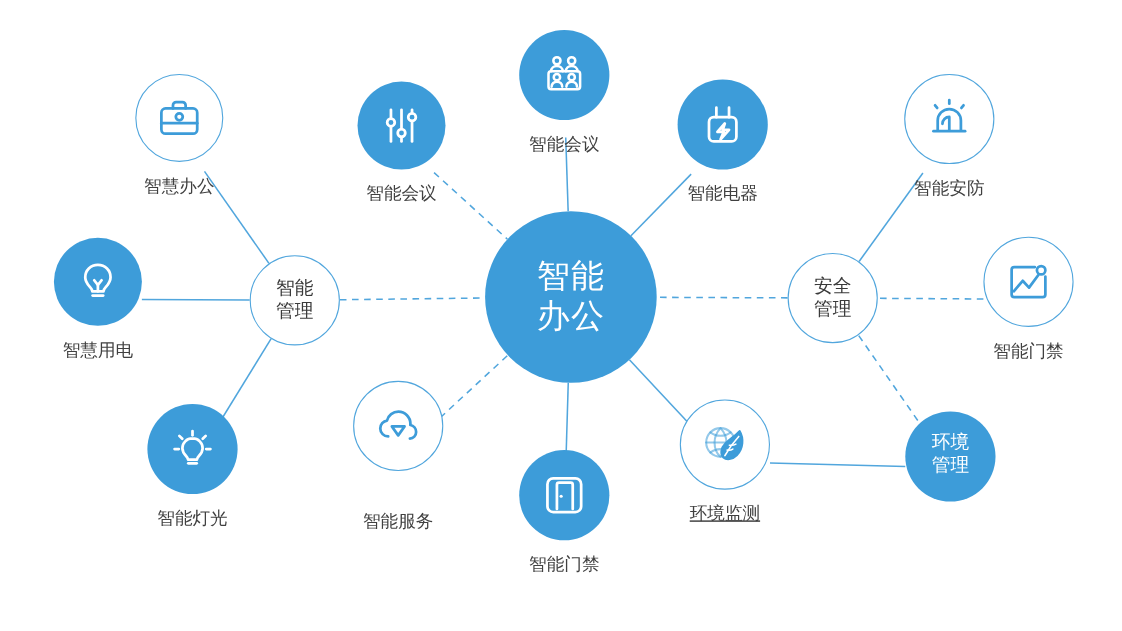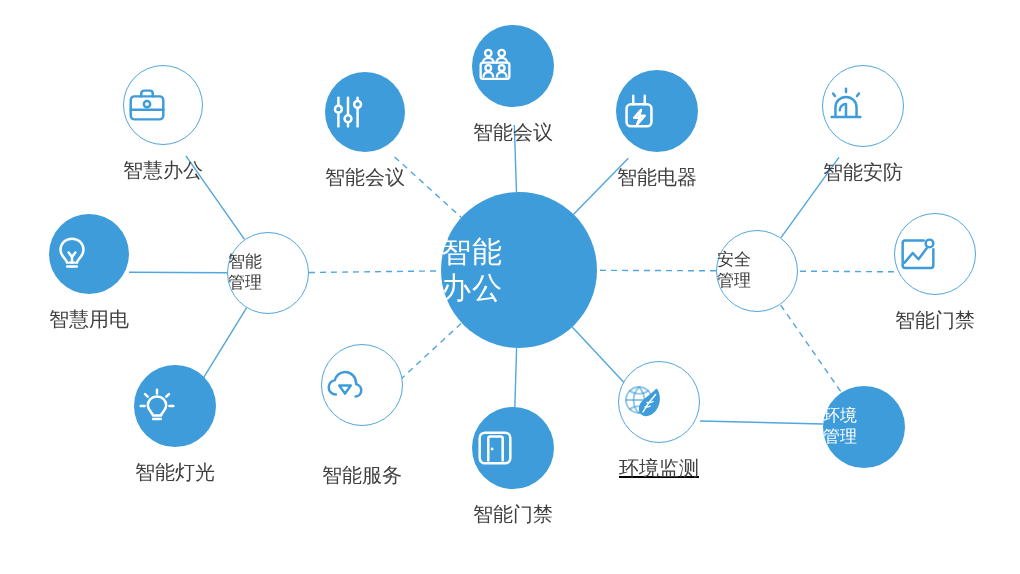--- a/index.html
+++ b/index.html
@@ -28,32 +28,33 @@
     position: absolute;
     transform: translate(-50%, -50%);
     display: flex;
     flex-direction: column;
     align-items: center;
   }
   .bubble {
     border-radius: 50%;
     display: flex;
     align-items: center;
+    justify-content: center;
     box-sizing: border-box;
   }
   .bubble.filled {
     background: #3d9cd9;
   }
   .bubble.outlined {
     background: #ffffff;
     border: 1.6px solid #51a6dd;
   }
   .node-label {
     margin-top: 14px;
-    font-size: 20px;
+    font-size: 16px;
     color: #404040;
     white-space: nowrap;
     line-height: 1.1;
   }
   .hub-text {
     font-size: 17px;
     color: #3a3a3a;
     text-align: center;
     line-height: 1.22;
     white-space: pre-line;
@@ -257,21 +258,21 @@
           <div class="hub-text">智能
 管理</div>
         </div>
       </div>
       <div class="node" style="left: 757px; top: 271px;">
         <div class="bubble outlined" style="width: 82px; height: 82px;">
           <div class="hub-text">安全
 管理</div>
         </div>
       </div>
-      <div class="node" style="left: 864px; top: 427px;">
+      <div class="node" style="left: 864px; top: 415px; font-family: Liberation Mono, monospace;">
         <div class="bubble filled" style="width: 82px; height: 82px;">
           <div class="hub-text white">环境
 管理</div>
         </div>
       </div>
       <div class="node" style="left: 519px; top: 270px;">
         <div class="bubble filled" style="width: 156px; height: 156px;">
           <div class="center-text">智能
 办公</div>
         </div>

